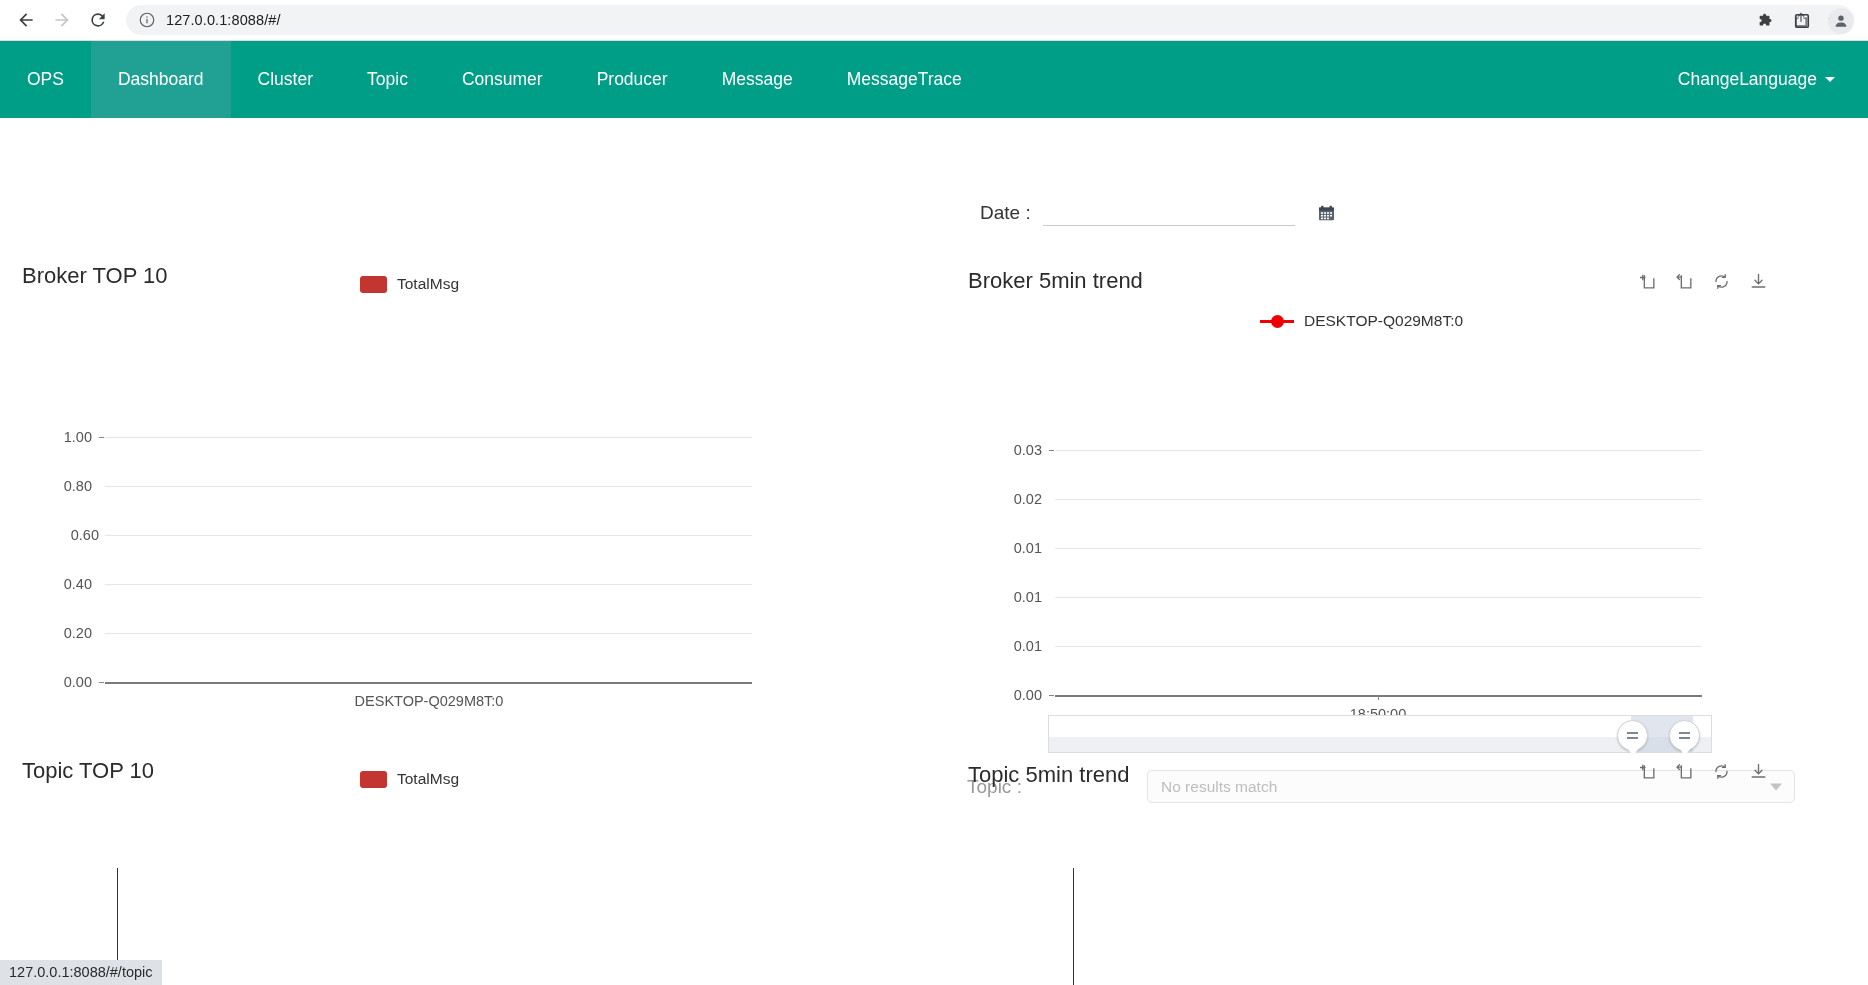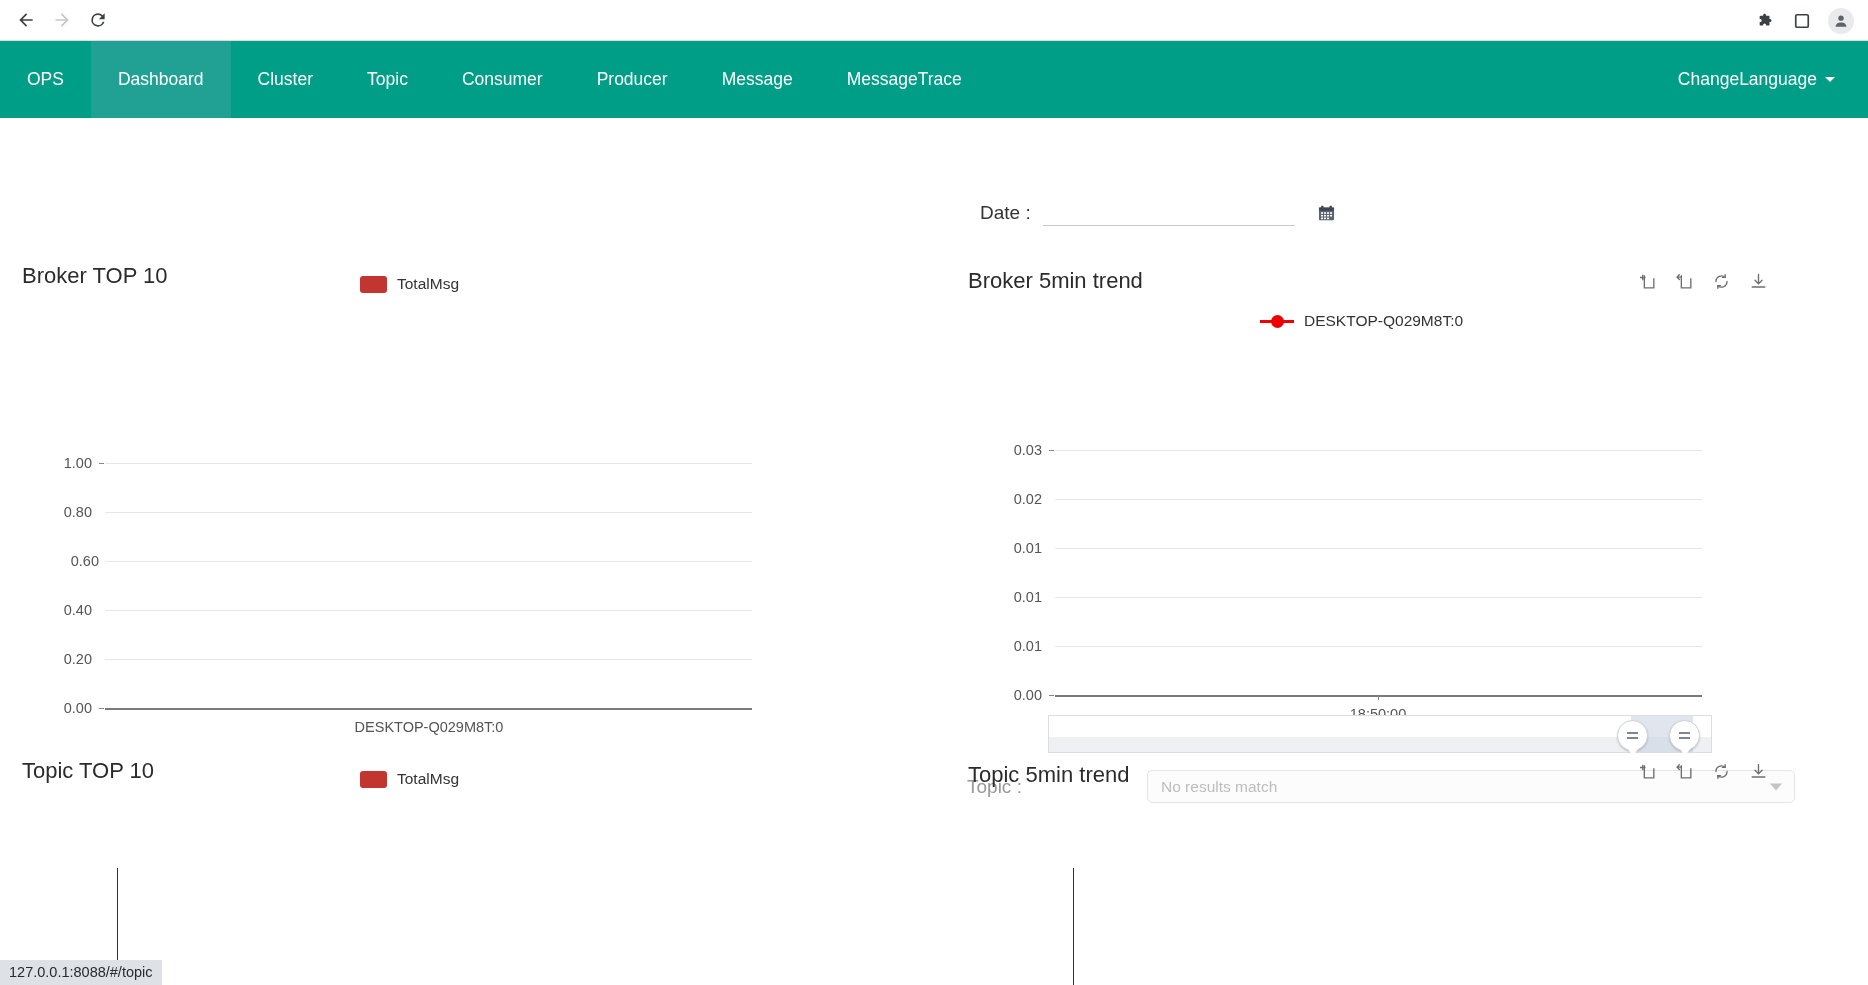--- a/index.html
+++ b/index.html
@@ -272,20 +272,38 @@
     <svg width="20" height="20" viewBox="0 0 24 24">
       <path d="M4 11h12.2l-5.6-5.6L12 4l8 8-8 8-1.4-1.4 5.6-5.6H4z" fill="#c3c6ca"></path>
     </svg>
   </div>
   <div class="nav-btn">
     <svg width="20" height="20" viewBox="0 0 24 24">
       <path d="M17.65 6.35A7.95 7.95 0 0 0 12 4a8 8 0 1 0 7.73 10h-2.08A6 6 0 1 1 12 6c1.66 0 3.14.69 4.22 1.78L13 11h7V4z" fill="#3c4043"></path>
     </svg>
   </div>
 
+  <div class="omnibox">
+    <svg class="info-icon" viewBox="0 0 24 24">
+      <circle cx="12" cy="12" r="9" fill="none" stroke="#5f6368" stroke-width="1.6"></circle>
+      <rect x="11.2" y="10.5" width="1.6" height="6" fill="#5f6368"></rect>
+      <rect x="11.2" y="7.2" width="1.6" height="1.8" fill="#5f6368"></rect>
+    </svg>
+    <span class="url-text">127.0.0.1:8088/#/</span>
+
+    <div class="omnibox-actions">
+      <svg width="20" height="20" viewBox="0 0 24 24">
+        <path d="M5 20V9h4v1.6H6.6V18.4h10.8V10.6H15V9h4v11z" fill="#5f6368"></path>
+        <path d="M12 3l4.2 4.2-1.15 1.15L12.8 6.1V14h-1.6V6.1L8.95 8.35 7.8 7.2z" fill="#5f6368"></path>
+      </svg>
+      <svg width="21" height="21" viewBox="0 0 24 24">
+        <path d="M12 4.4l2.3 4.9 5.2.6-3.9 3.6 1.1 5.2-4.7-2.7-4.7 2.7 1.1-5.2-3.9-3.6 5.2-.6z" fill="none" stroke="#5f6368" stroke-width="1.5" stroke-linejoin="round"></path>
+      </svg>
+    </div>
+  </div>
 
   <div class="toolbar-right">
     <svg width="20" height="20" viewBox="0 0 24 24">
       <path d="M10.3 3.2c1 0 1.8.8 1.8 1.8v.6h3.1a1 1 0 0 1 1 1v3.1h.6a1.8 1.8 0 1 1 0 3.6h-.6v3.1a1 1 0 0 1-1 1h-3.1v-.6a1.8 1.8 0 1 0-3.6 0v.6H5.4a1 1 0 0 1-1-1v-3.1h.6a1.8 1.8 0 1 0 0-3.6h-.6V6.6a1 1 0 0 1 1-1h3.1v-.6c0-1 .8-1.8 1.8-1.8z" fill="#3c4043"></path>
     </svg>
     <svg width="20" height="20" viewBox="0 0 24 24">
       <rect x="4.5" y="4.5" width="15" height="15" rx="1.6" fill="none" stroke="#3c4043" stroke-width="2"></rect>
       <rect x="14.6" y="5.6" width="4" height="12.8" fill="#3c4043" opacity="0"></rect>
     </svg>
     <div class="avatar-circle">
@@ -340,21 +358,21 @@
     </svg>
   </div>
 
   <div class="panel" style="left:22px; top:145px; width:740px;">
     <div class="panel-title" style="position:absolute; left:0; top:0;">Broker TOP 10</div>
     <div class="legend-bar" style="position:absolute; left:338px; top:4px;">
       <span class="legend-swatch-rect"></span>
       <span class="legend-label">TotalMsg</span>
     </div>
 
-    <div class="plot" style="left:83px; top:200px; width:647px; height:150px;">
+    <div class="plot" style="left:83px; top:174px; width:647px; height:150px;">
 
       <div class="grid-line" style="width:647px; top:0px;"></div>
       <div class="grid-line" style="width:647px; top:49px;"></div>
       <div class="grid-line" style="width:647px; top:98px;"></div>
       <div class="grid-line" style="width:647px; top:147px;"></div>
       <div class="grid-line" style="width:647px; top:196px;"></div>
       <div class="axis-x" style="width:647px; top:245px;"></div>
 
       <div class="ytick" style="right:647px; width:60px; left:auto; top:0px; margin-right:13px;">1.00</div>
       <div class="ytick" style="right:647px; width:60px; left:auto; top:49px; margin-right:13px;">0.80</div>

